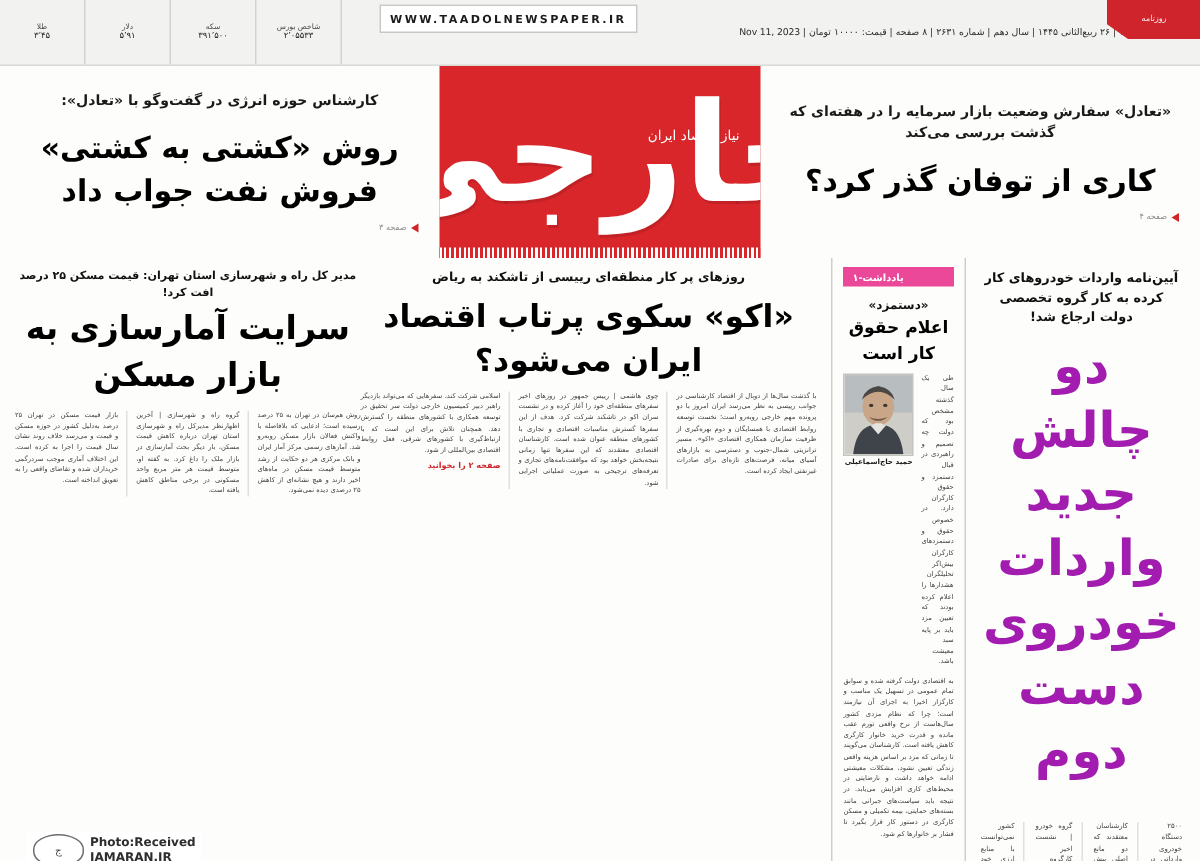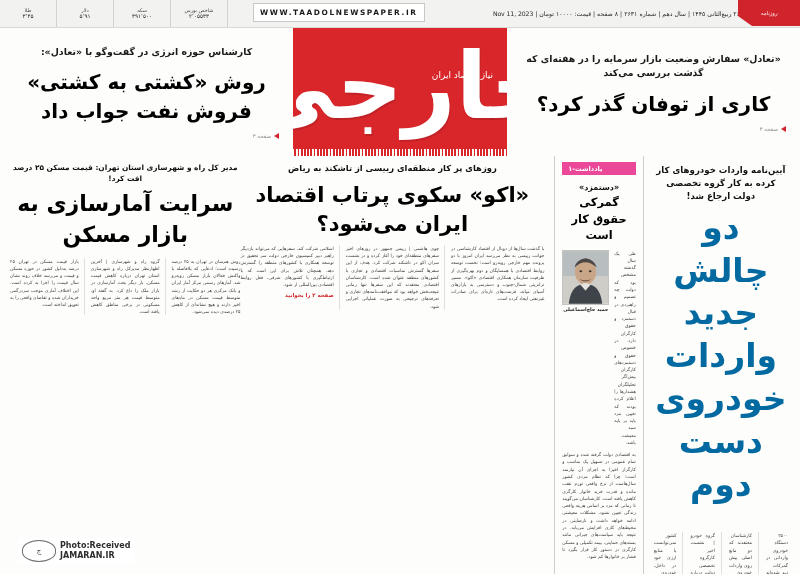--- a/index.html
+++ b/index.html
@@ -16,21 +16,21 @@
   .page {
     position: relative;
     width: 800px;
     height: 574px;
     background: #fdfdfb;
   }
 
   
   .topbar {
     position: relative;
-    height: 28px;
+    height: 44px;
     background: #f2f2f0;
     border-bottom: 1px solid #d8d8d4;
     display: flex;
     align-items: stretch;
   }
   .topbar-left {
     flex: 1 1 auto;
     display: flex;
     align-items: center;
     justify-content: flex-start;
@@ -207,21 +207,21 @@
     font-size: 8.6px;
     font-weight: bold;
     color: #111;
     text-align: center;
     line-height: 1.5;
     margin-bottom: 4px;
   }
   .main-head {
     font-size: 33px;
     font-weight: bold;
-    color: #0369a1;
+    color: #a21caf;
     text-align: center;
     line-height: 1.3;
     letter-spacing: -0.8px;
     margin-bottom: 25px;
   }
   .main-cols {
     display: flex;
     gap: 7px;
     direction: rtl;
     flex: 0 0 auto;
@@ -475,21 +475,21 @@
           <span>کشور نمی‌توانست با منابع ارزی خود در داخل، خودروی کارکرده خارجی وارد کند و فقط خودروهای ناشناخته لایحه الحاق موادی به قانون ساماندهی صنعت خودرو را تصویب کردند. خودرو و فام اطلاع شوند. ابتدای سال جاری دولت مصوب و در شرایطی که تقاضا بالا بود، واردات رسمی آغاز شد و مجوزها تمدید شد.</span>
           
         </div>
       </div>
 
     </div>
 
     <div class="col-note">
       <div class="note-banner">یادداشت-۱</div>
       <div class="note-kicker">«دستمزد»</div>
-      <div class="note-head">گمرکی حقوق کار است</div>
+      <div class="note-head">اعلام حقوق کار است</div>
 
       <div class="note-body">
         <div class="note-text">طی یک سال گذشته مشخص بود که دولت چه تصمیم و راهبردی در قبال دستمزد و حقوق کارگران دارد. در خصوص حقوق و دستمزدهای کارگران بیش‌اگر تحلیلگران هشدارها را اعلام کرده بودند که تعیین مزد باید بر پایه سبد معیشت باشد.</div>
         <div class="note-portrait">
           <svg class="portrait-img" viewBox="0 0 47 55">
             <rect x="0" y="0" width="47" height="55" fill="#cfcdc8"></rect>
             <rect x="0" y="0" width="47" height="26" fill="#b8bdc0"></rect>
             <ellipse cx="23.5" cy="22" rx="11" ry="13" fill="#c9a687"></ellipse>
             <path d="M12 17 Q23.5 6 35 17 Q33 9 23.5 7.5 Q14 9 12 17 Z" fill="#4a4744"></path>
             <ellipse cx="18.6" cy="21" rx="1.5" ry="1.1" fill="#3a3734"></ellipse>

